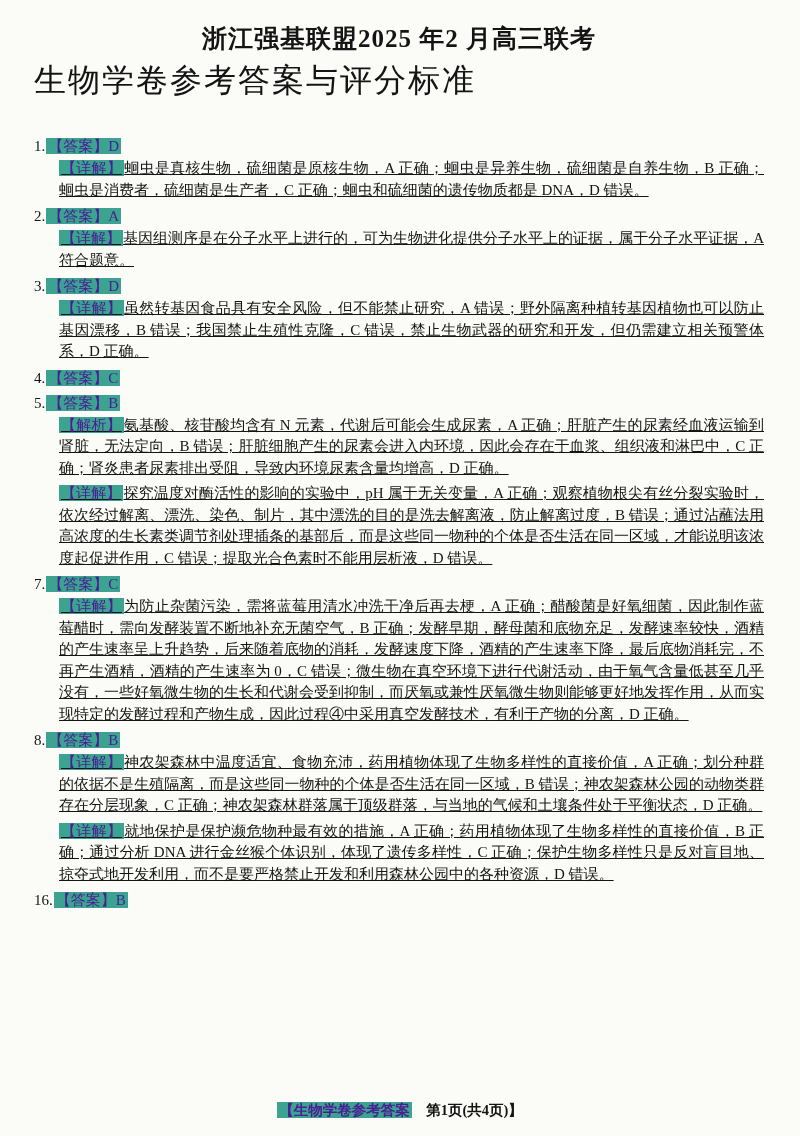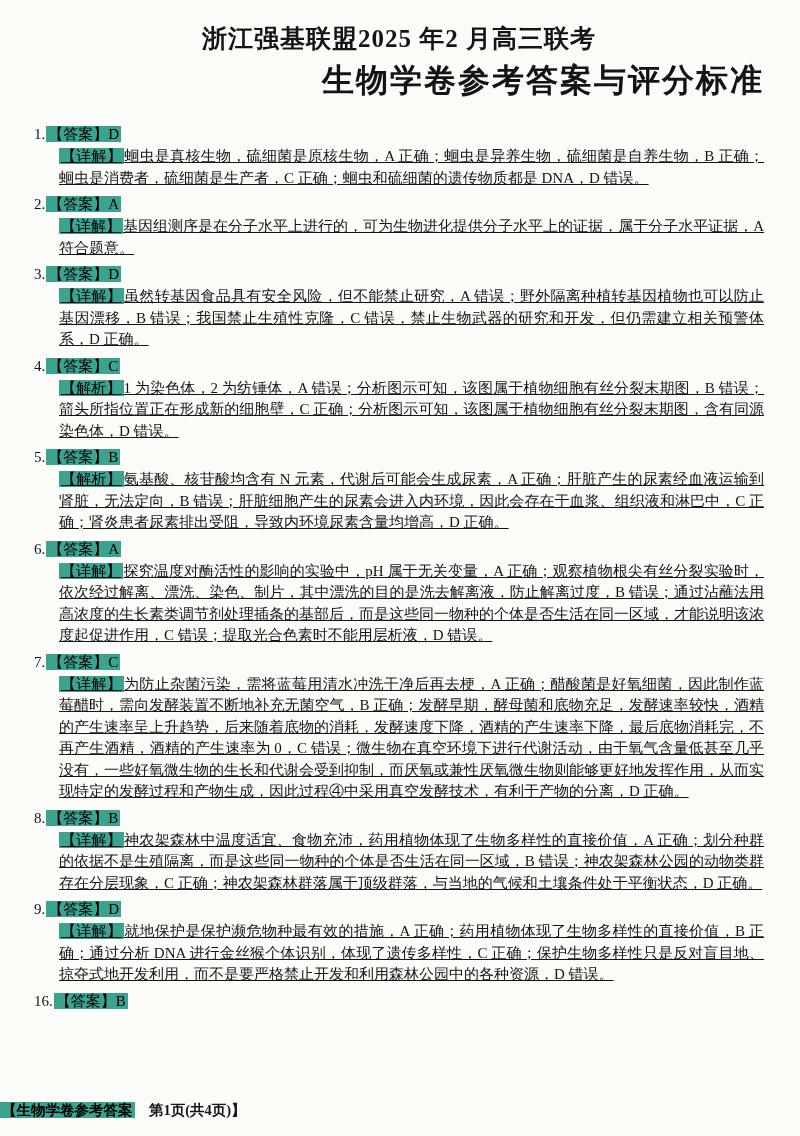--- a/index.html
+++ b/index.html
@@ -12,43 +12,43 @@
     color:#141414;
     box-sizing:border-box;
     padding:16px 36px 0 34px;
     overflow:hidden;
   }
   .title1 {
     font-size:25px; font-weight:bold; text-align:center;
     margin:6px 0 2px 0; letter-spacing:1px;
   }
   .title2 {
-    font-size:32px; font-weight:bold; text-align:right;
-    margin:4px 0 20px 0; letter-spacing:2px;
+    font-size:32px; font-weight:normal; text-align:left;
+    margin:4px 0 32px 0; letter-spacing:2px;
   }
   .answers {}
   .item { margin:0 0 3px 0; }
   .answer-line {
     font-size:15px; line-height:22px;
   }
   .detail {
     font-size:15px; line-height:21.5px;
     text-align:justify;
     margin:1px 0 4px 25px;
     text-decoration:underline;
   }
   .hl {
     background:var(--hl-color,#3ba390);
-    color:#000000;
+    color:#4c1d95;
     padding:0 2px;
   }
   .num { padding-right:1px; }
   .footer {
     position:absolute; left:0; bottom:16px; width:100%;
-    font-size:14.5px; font-weight:bold;
+    text-align:center; font-size:14.5px; font-weight:bold;
   }
 </style>
 </head>
 <body>
 
 <div class="page">
   <div class="title1">浙江强基联盟2025 年2 月高三联考</div>
   <div class="title2">生物学卷参考答案与评分标准</div>
 
   <div class="answers" id="answers">
@@ -59,40 +59,37 @@
       <div class="item">
         <div class="answer-line"><span class="num">2.</span><span class="hl"><span>【答案】</span><span>A</span></span></div>
         <div class="detail"><span class="hl">【详解】</span><span>基因组测序是在分子水平上进行的，可为生物进化提供分子水平上的证据，属于分子水平证据，A 符合题意。</span></div>
       </div>
       <div class="item">
         <div class="answer-line"><span class="num">3.</span><span class="hl"><span>【答案】</span><span>D</span></span></div>
         <div class="detail"><span class="hl">【详解】</span><span>虽然转基因食品具有安全风险，但不能禁止研究，A 错误；野外隔离种植转基因植物也可以防止基因漂移，B 错误；我国禁止生殖性克隆，C 错误，禁止生物武器的研究和开发，但仍需建立相关预警体系，D 正确。</span></div>
       </div>
       <div class="item">
         <div class="answer-line"><span class="num">4.</span><span class="hl"><span>【答案】</span><span>C</span></span></div>
-        <div class="detail"><span class="hl">【解析】</span><span>1 为染色体，2 为纺锤体，A 错误；分析图示可知，该图属于植物细胞有丝分裂末期图，B 错误；箭头所指位置正在形成新的细胞壁，C 正确；分析图示可知，该图属于植物细胞有丝分裂末期图，含有同源染色体，D 错误。</span></div>
       </div>
       <div class="item">
         <div class="answer-line"><span class="num">5.</span><span class="hl"><span>【答案】</span><span>B</span></span></div>
         <div class="detail"><span class="hl">【解析】</span><span>氨基酸、核苷酸均含有 N 元素，代谢后可能会生成尿素，A 正确；肝脏产生的尿素经血液运输到肾脏，无法定向，B 错误；肝脏细胞产生的尿素会进入内环境，因此会存在于血浆、组织液和淋巴中，C 正确；肾炎患者尿素排出受阻，导致内环境尿素含量均增高，D 正确。</span></div>
       </div>
       <div class="item">
-        <div class="answer-line"><span class="num">6.</span><span class="hl"><span>【答案】</span><span>A</span></span></div>
         <div class="detail"><span class="hl">【详解】</span><span>探究温度对酶活性的影响的实验中，pH 属于无关变量，A 正确；观察植物根尖有丝分裂实验时，依次经过解离、漂洗、染色、制片，其中漂洗的目的是洗去解离液，防止解离过度，B 错误；通过沾蘸法用高浓度的生长素类调节剂处理插条的基部后，而是这些同一物种的个体是否生活在同一区域，才能说明该浓度起促进作用，C 错误；提取光合色素时不能用层析液，D 错误。</span></div>
       </div>
       <div class="item">
         <div class="answer-line"><span class="num">7.</span><span class="hl"><span>【答案】</span><span>C</span></span></div>
         <div class="detail"><span class="hl">【详解】</span><span>为防止杂菌污染，需将蓝莓用清水冲洗干净后再去梗，A 正确；醋酸菌是好氧细菌，因此制作蓝莓醋时，需向发酵装置不断地补充无菌空气，B 正确；发酵早期，酵母菌和底物充足，发酵速率较快，酒精的产生速率呈上升趋势，后来随着底物的消耗，发酵速度下降，酒精的产生速率下降，最后底物消耗完，不再产生酒精，酒精的产生速率为 0，C 错误；微生物在真空环境下进行代谢活动，由于氧气含量低甚至几乎没有，一些好氧微生物的生长和代谢会受到抑制，而厌氧或兼性厌氧微生物则能够更好地发挥作用，从而实现特定的发酵过程和产物生成，因此过程④中采用真空发酵技术，有利于产物的分离，D 正确。</span></div>
       </div>
       <div class="item">
         <div class="answer-line"><span class="num">8.</span><span class="hl"><span>【答案】</span><span>B</span></span></div>
         <div class="detail"><span class="hl">【详解】</span><span>神农架森林中温度适宜、食物充沛，药用植物体现了生物多样性的直接价值，A 正确；划分种群的依据不是生殖隔离，而是这些同一物种的个体是否生活在同一区域，B 错误；神农架森林公园的动物类群存在分层现象，C 正确；神农架森林群落属于顶级群落，与当地的气候和土壤条件处于平衡状态，D 正确。</span></div>
       </div>
       <div class="item">
-        <div class="answer-line"><span class="num">9.</span><span class="hl"><span>【答案】</span><span>D</span></span></div>
         <div class="detail"><span class="hl">【详解】</span><span>就地保护是保护濒危物种最有效的措施，A 正确；药用植物体现了生物多样性的直接价值，B 正确；通过分析 DNA 进行金丝猴个体识别，体现了遗传多样性，C 正确；保护生物多样性只是反对盲目地、掠夺式地开发利用，而不是要严格禁止开发和利用森林公园中的各种资源，D 错误。</span></div>
       </div>
       <div class="item">
         <div class="answer-line"><span class="num">16.</span><span class="hl"><span>【答案】</span><span>B</span></span></div>
       </div>
     </div>
 
   <div class="footer">
     <span class="hl">【生物学卷参考答案</span><span>　第1页(共4页)】</span>
   </div>

